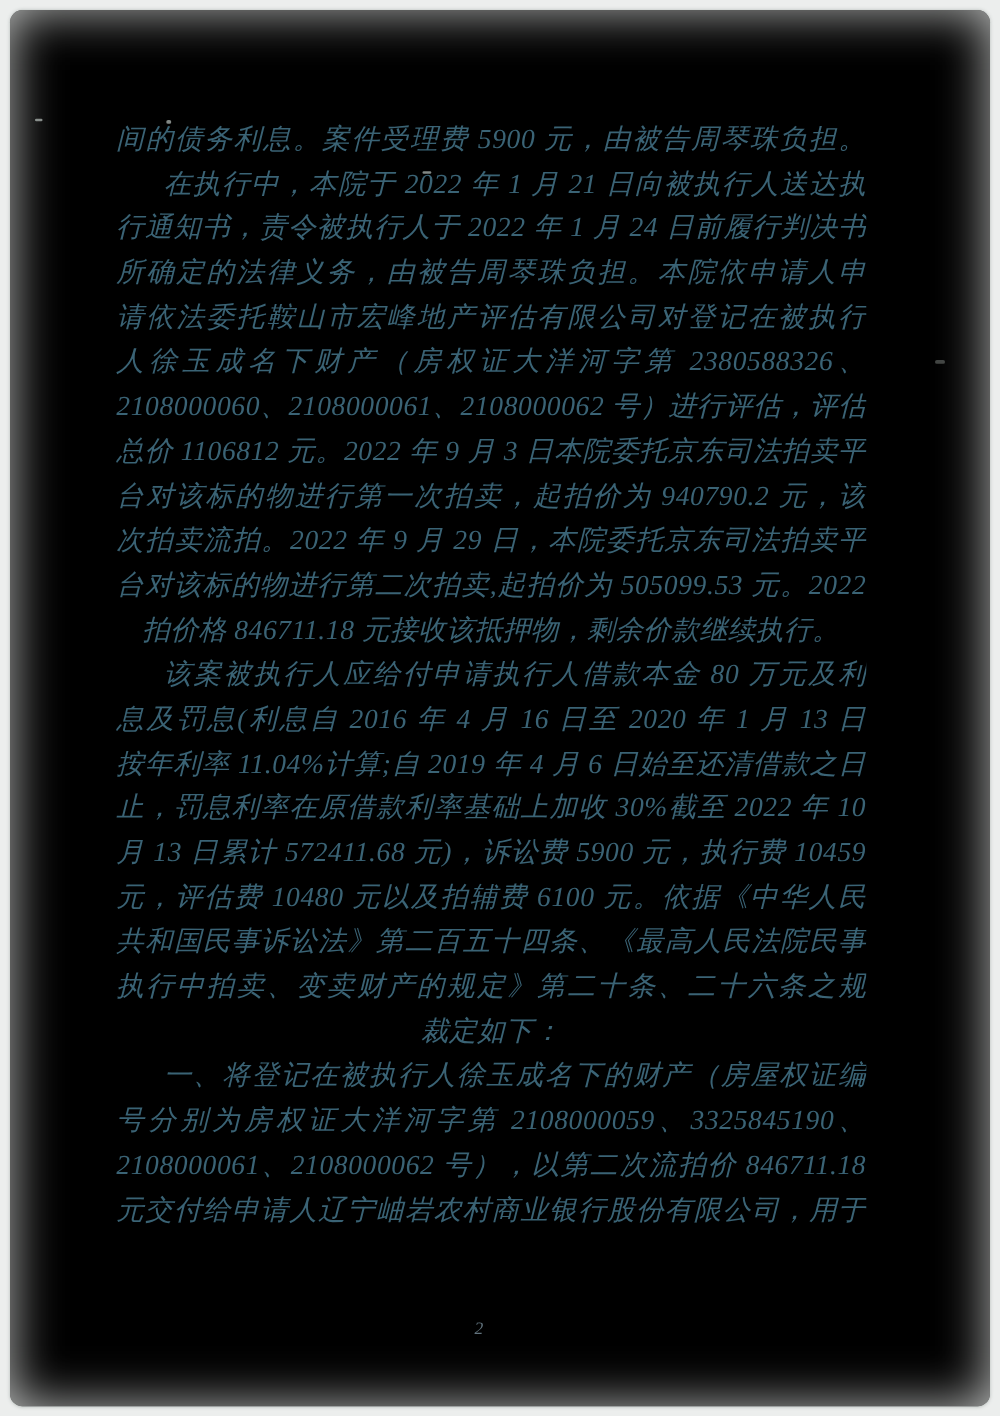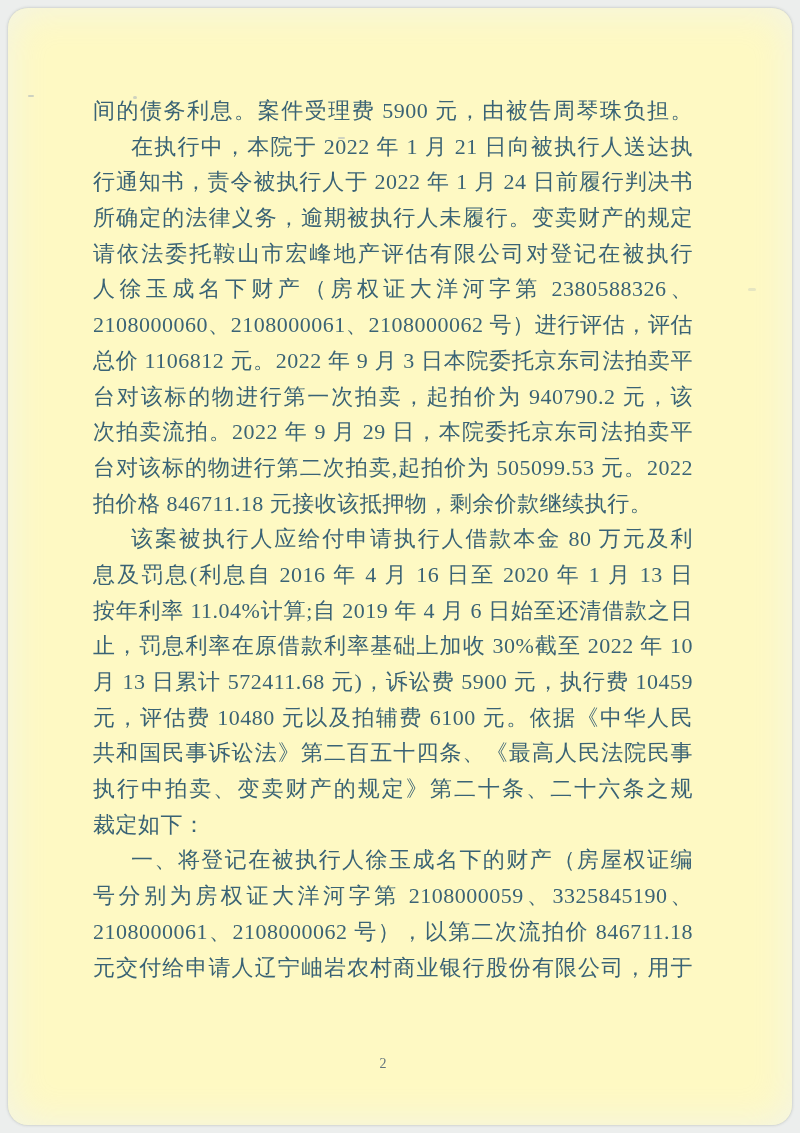--- a/index.html
+++ b/index.html
@@ -15,23 +15,24 @@
     height: 1133px;
     background: #eceeed;
     overflow: hidden;
   }
   .page {
     position: absolute;
     left: 8px;
     top: 8px;
     width: 784px;
     height: 1117px;
-    background: #fef9c3;
-    border-radius: 20px;
+    background: #000000;
+    border-radius: 10px;
     box-shadow: 0 0 3px rgba(110, 122, 118, 0.45), inset 0 0 40px rgba(240, 243, 241, 0.8);
+    font-style: italic;
   }
   .content {
     position: absolute;
     left: 85px;
     top: 85px;
     width: 600px;
     font-size: 22px;
     line-height: 35.7px;
     color: #3a6375;
     letter-spacing: 0.5px;
@@ -40,21 +41,21 @@
     height: 35.7px;
     overflow: hidden;
     text-align: justify;
     text-align-last: justify;
     white-space: normal;
   }
   .line.indent {
     text-indent: 38px;
   }
   .line.noj {
-    text-align: left;
+    text-align: center;
     text-align-last: auto;
   }
   .pageno {
     position: absolute;
     left: 360px;
     top: 1048px;
     width: 30px;
     text-align: center;
     font-size: 14px;
     color: #61737d;
@@ -78,21 +79,21 @@
 
     <div class="speck s1"></div>
     <div class="speck s2"></div>
     <div class="speck s3"></div>
     <div class="speck s4"></div>
 
     <div class="content">
       <div class="line">间的债务利息。案件受理费 5900 元，由被告周琴珠负担。</div>
       <div class="line indent">在执行中，本院于 2022 年 1 月 21 日向被执行人送达执</div>
       <div class="line">行通知书，责令被执行人于 2022 年 1 月 24 日前履行判决书</div>
-      <div class="line">所确定的法律义务，逾期被执行人未履行。变卖财产的规定</div>
+      <div class="line">所确定的法律义务，由被告周琴珠负担。本院依申请人申</div>
       <div class="line">请依法委托鞍山市宏峰地产评估有限公司对登记在被执行</div>
       <div class="line">人徐玉成名下财产（房权证大洋河字第 2380588326、</div>
       <div class="line">2108000060、2108000061、2108000062 号）进行评估，评估</div>
       <div class="line">总价 1106812 元。2022 年 9 月 3 日本院委托京东司法拍卖平</div>
       <div class="line">台对该标的物进行第一次拍卖，起拍价为 940790.2 元，该</div>
       <div class="line">次拍卖流拍。2022 年 9 月 29 日，本院委托京东司法拍卖平</div>
       <div class="line">台对该标的物进行第二次拍卖,起拍价为 505099.53 元。2022</div>
       <div class="line noj">拍价格 846711.18 元接收该抵押物，剩余价款继续执行。</div>
       <div class="line indent">该案被执行人应给付申请执行人借款本金 80 万元及利</div>
       <div class="line">息及罚息(利息自 2016 年 4 月 16 日至 2020 年 1 月 13 日止，</div>

